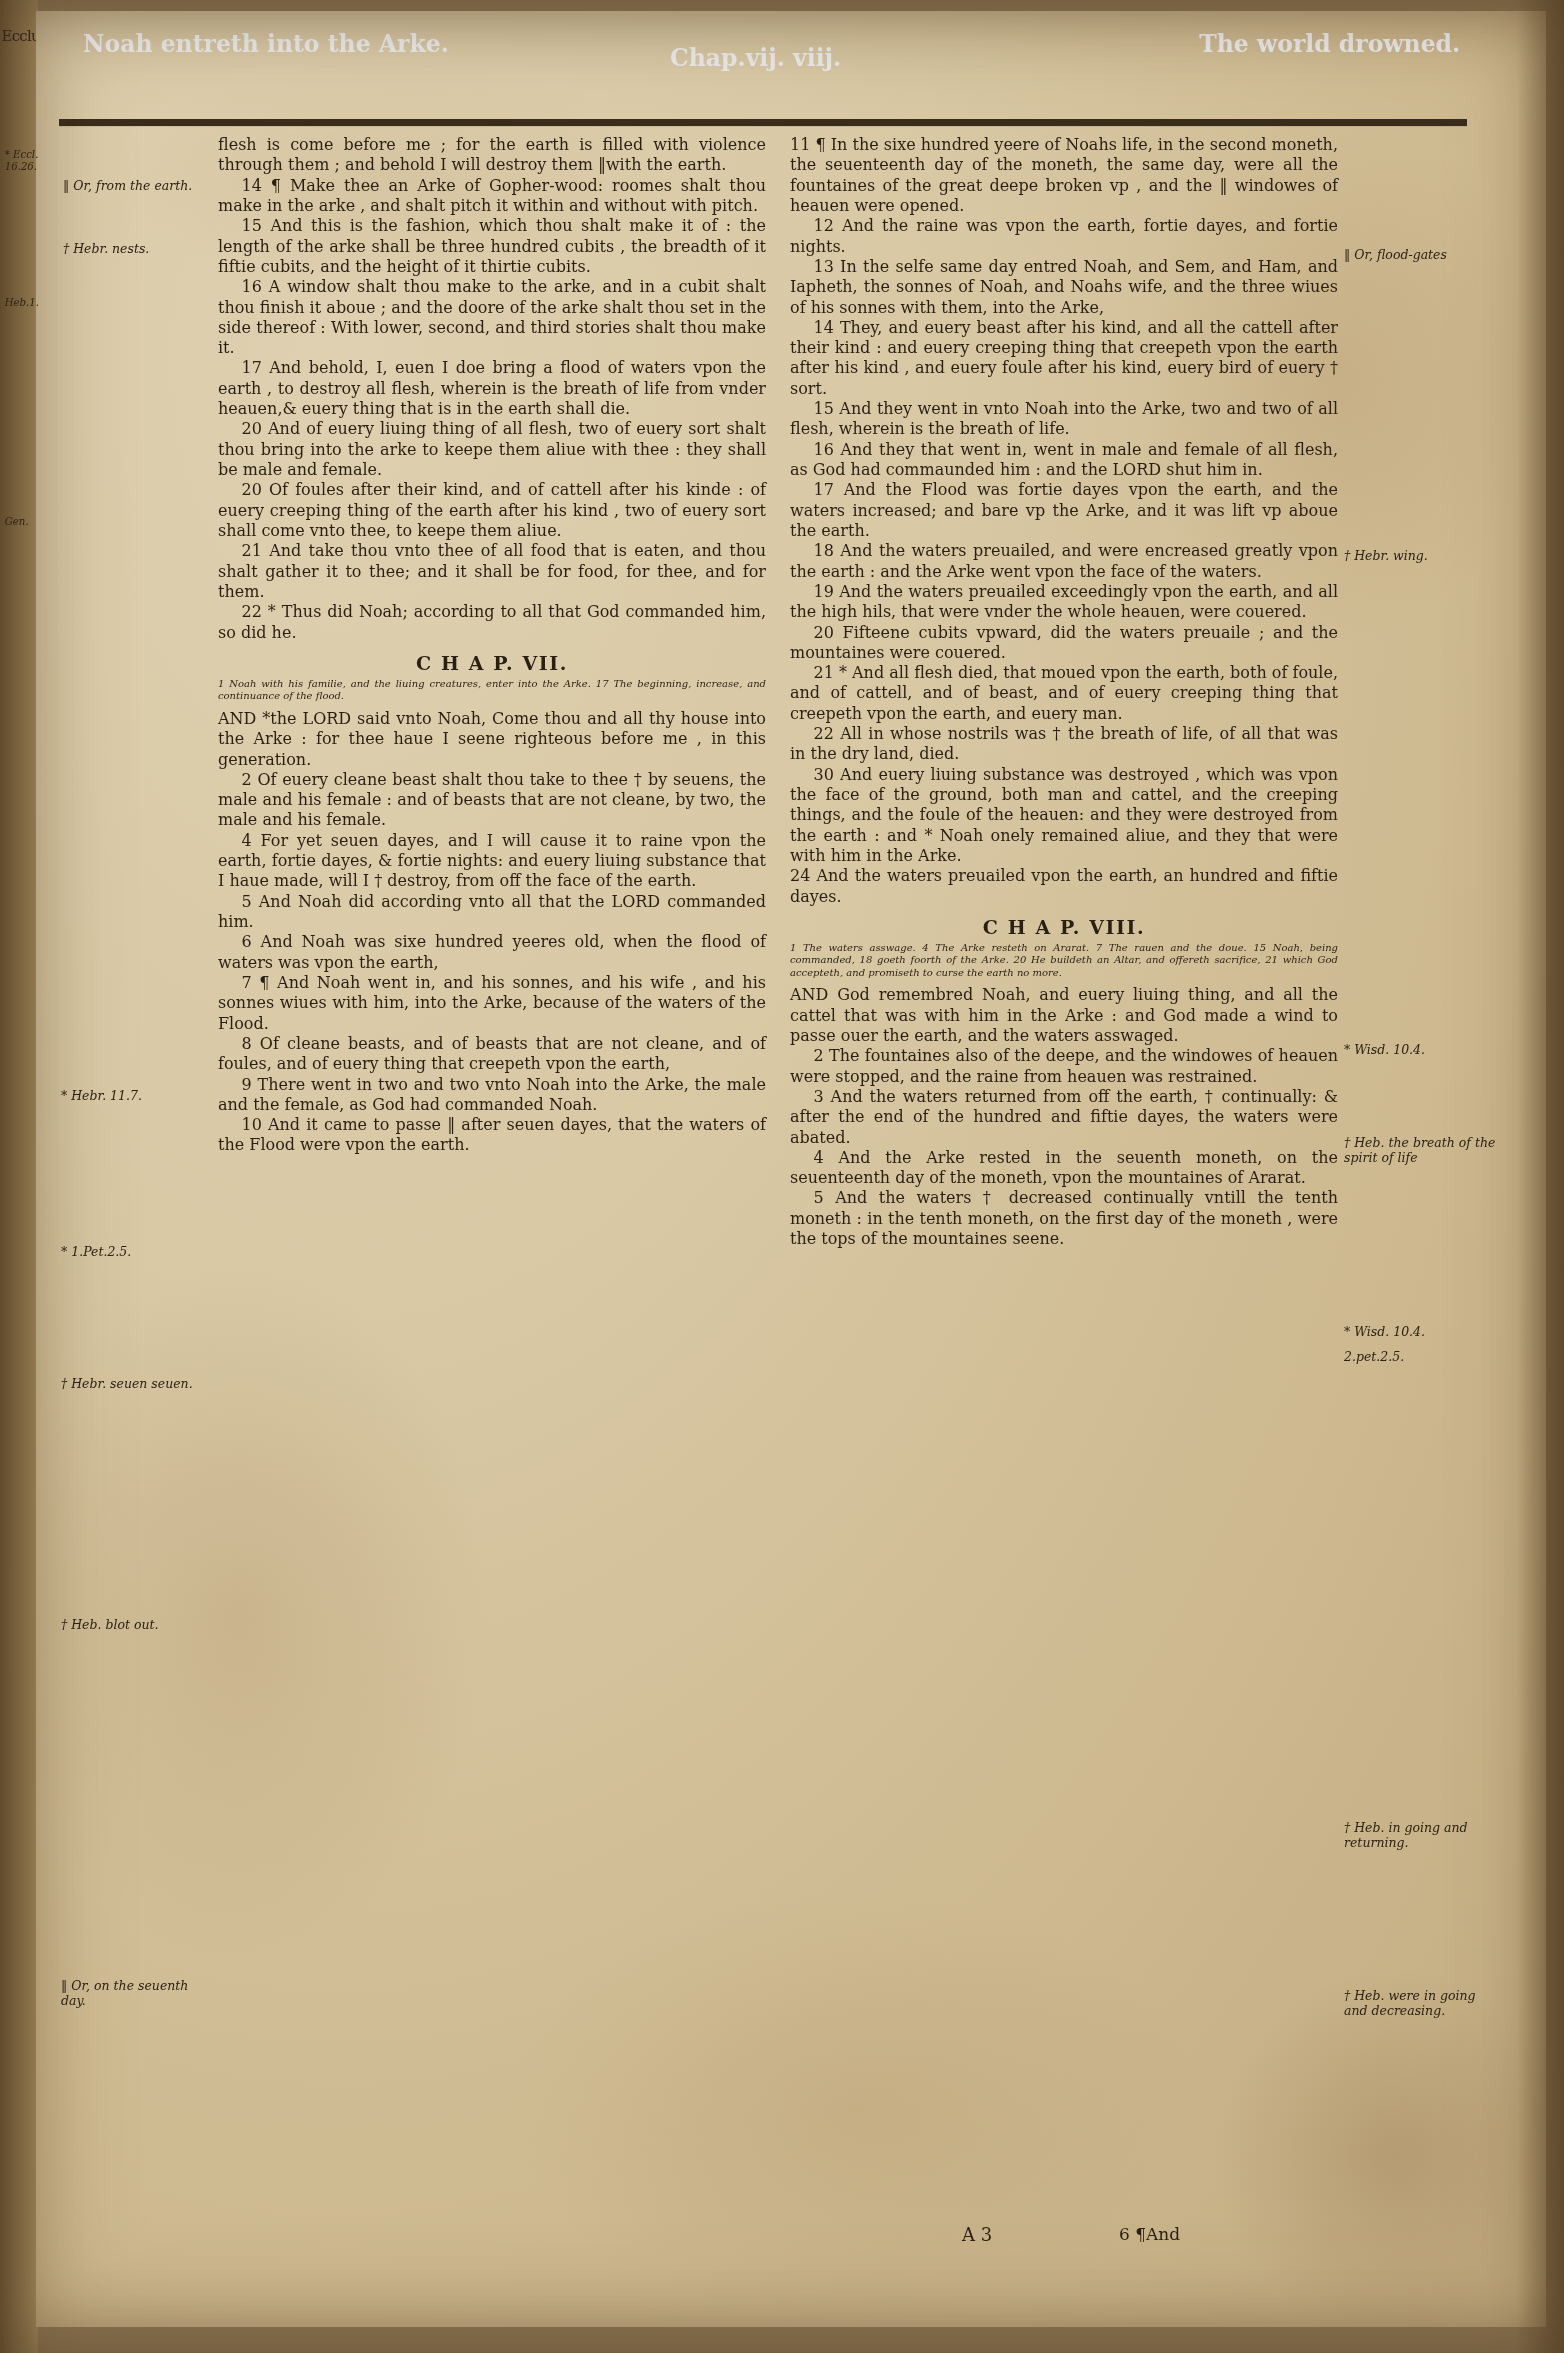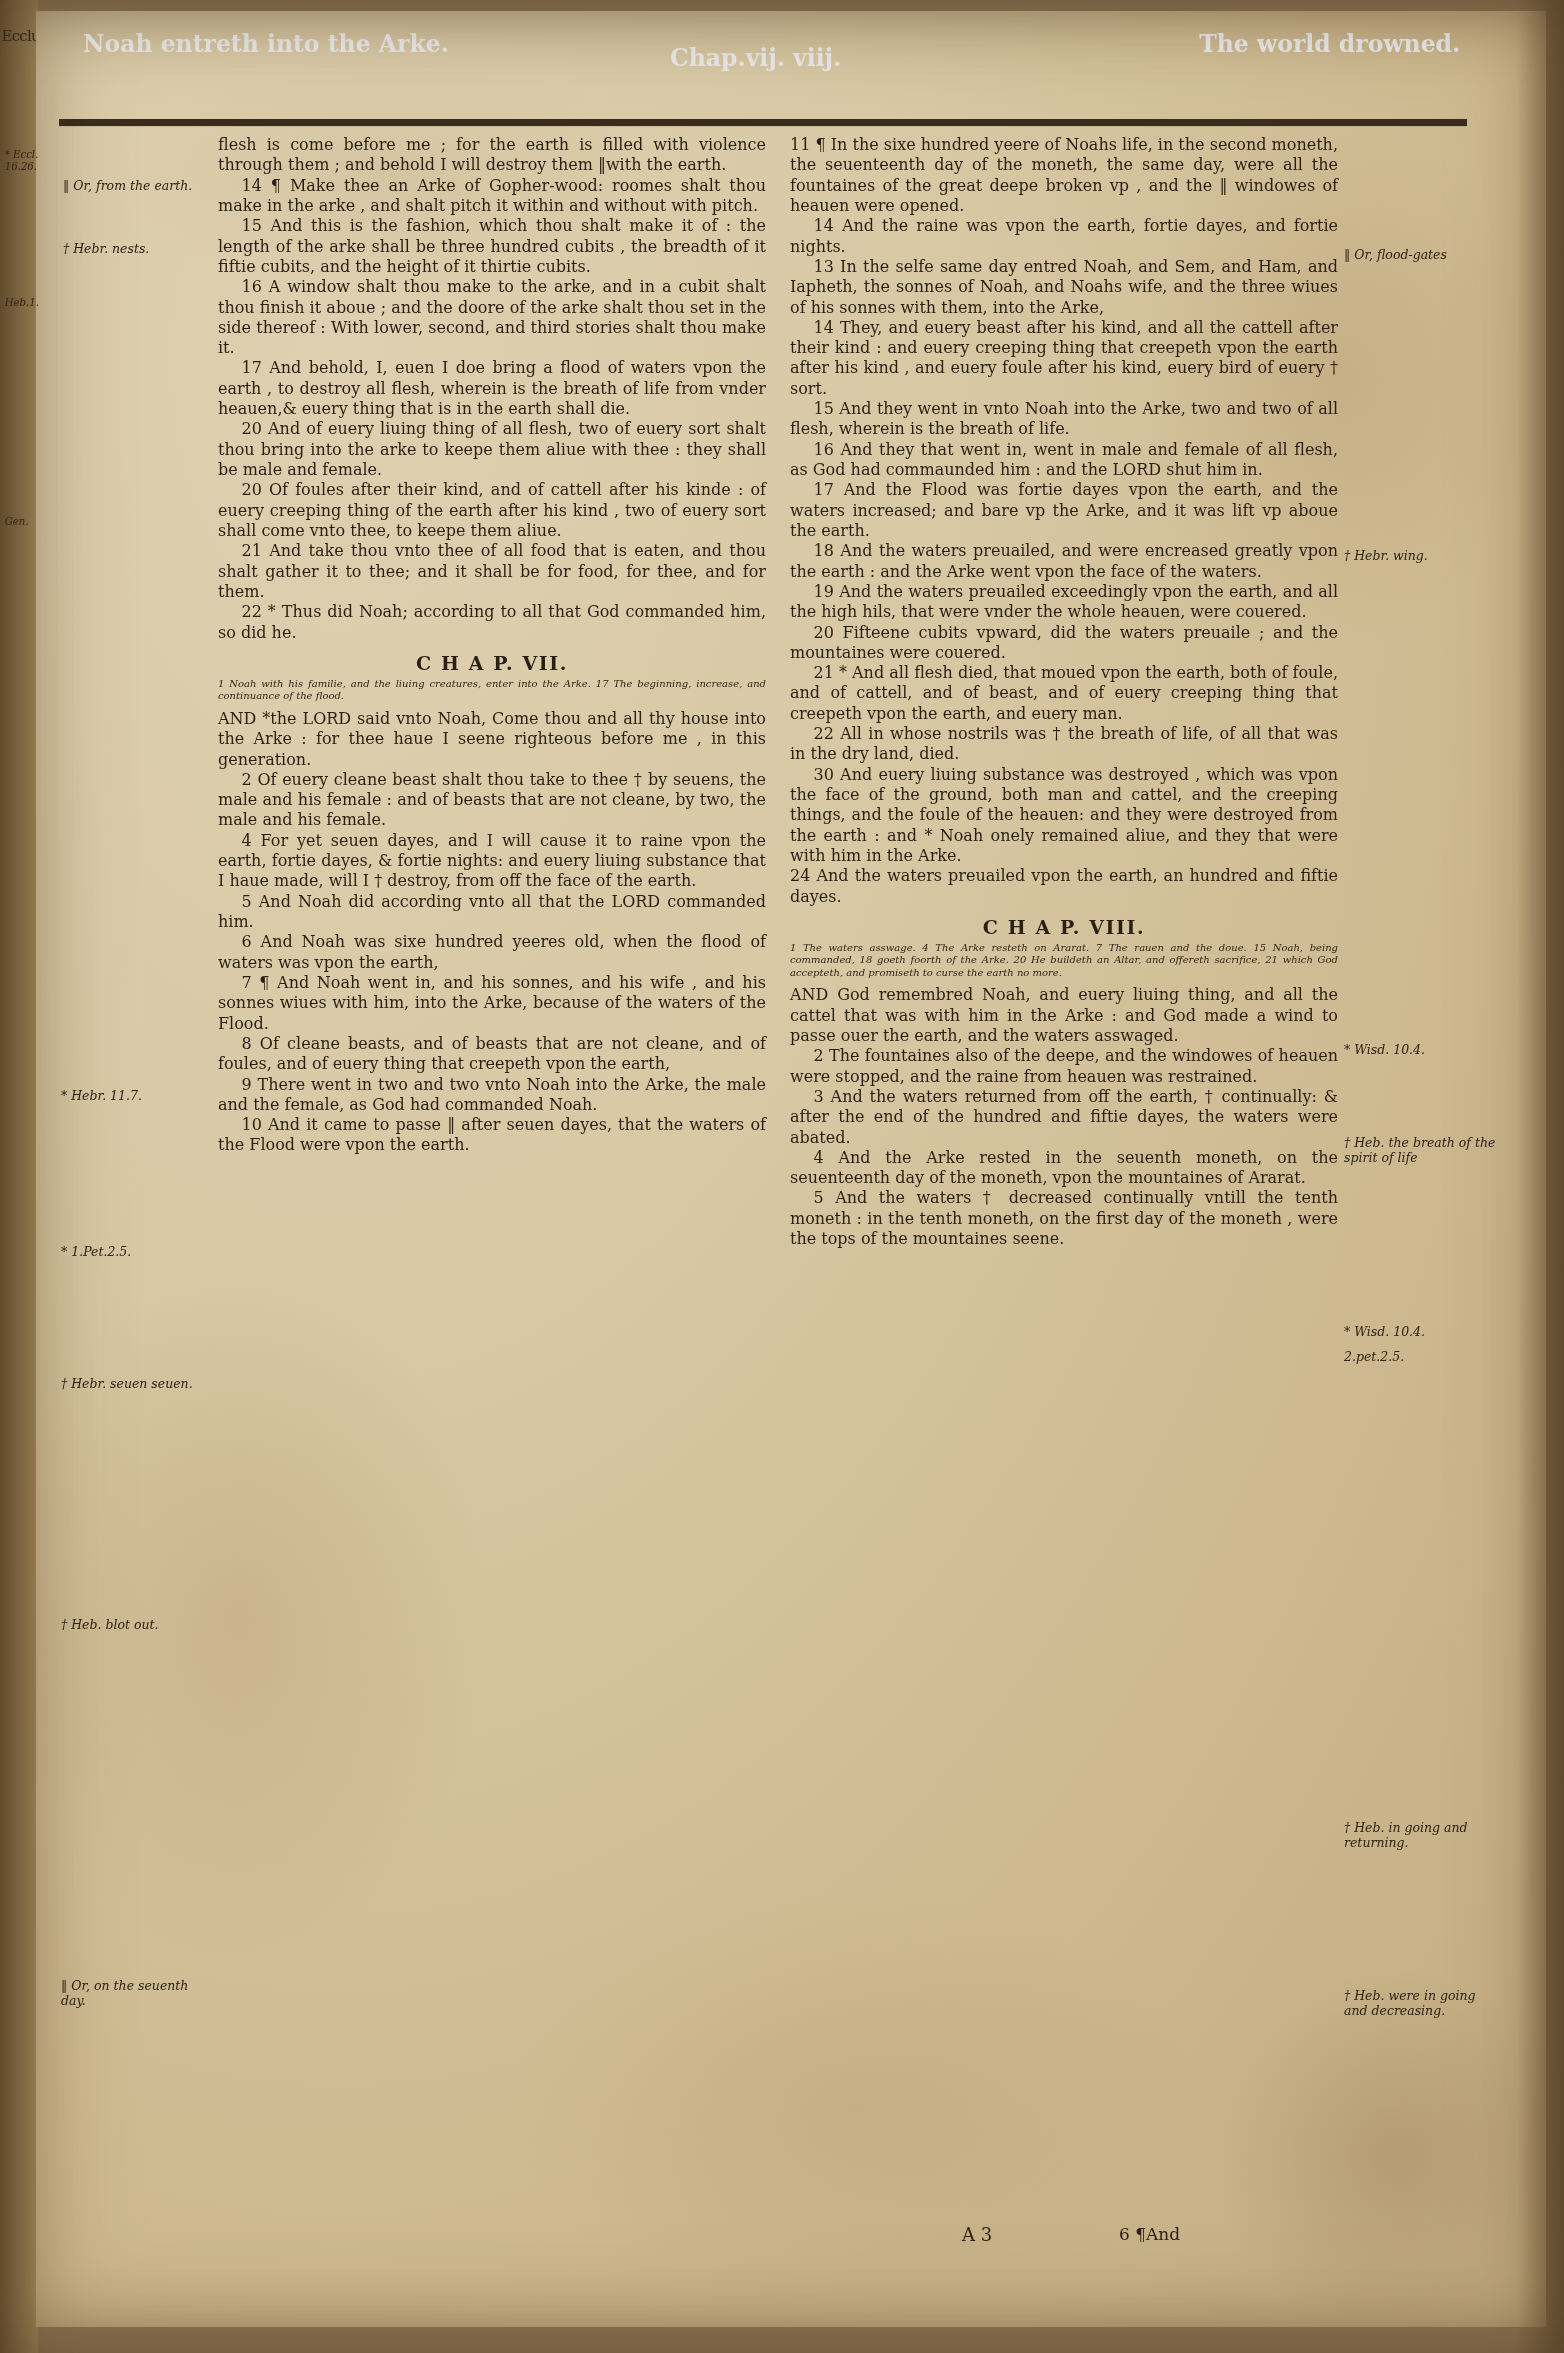--- a/index.html
+++ b/index.html
@@ -151,21 +151,21 @@
   <p>5 And Noah did according vnto all that the LORD commanded him.</p>
   <p>6 And Noah was sixe hundred yeeres old, when the flood of waters was vpon the earth,</p>
   <p>7 ¶ And Noah went in, and his sonnes, and his wife , and his sonnes wiues with him, into the Arke, because of the waters of the Flood.</p>
   <p>8 Of cleane beasts, and of beasts that are not cleane, and of foules, and of euery thing that creepeth vpon the earth,</p>
   <p>9 There went in two and two vnto Noah into the Arke, the male and the female, as God had commanded Noah.</p>
   <p>10 And it came to passe ‖ after seuen dayes, that the waters of the Flood were vpon the earth.</p>
 </div>
 
 <div class="col" id="colR">
   <p class="noind">11 ¶ In the sixe hundred yeere of Noahs life, in the second moneth, the seuenteenth day of the moneth, the same day, were all the fountaines of the great deepe broken vp , and the ‖ windowes of heauen were opened.</p>
-  <p>14 And the raine was vpon the earth, fortie dayes, and fortie nights.</p>
+  <p>12 And the raine was vpon the earth, fortie dayes, and fortie nights.</p>
   <p>13 In the selfe same day entred Noah, and Sem, and Ham, and Iapheth, the sonnes of Noah, and Noahs wife, and the three wiues of his sonnes with them, into the Arke,</p>
   <p>14 They, and euery beast after his kind, and all the cattell after their kind : and euery creeping thing that creepeth vpon the earth after his kind , and euery foule after his kind, euery bird of euery † sort.</p>
   <p>15 And they went in vnto Noah into the Arke, two and two of all flesh, wherein is the breath of life.</p>
   <p>16 And they that went in, went in male and female of all flesh, as God had commaunded him : and the LORD shut him in.</p>
   <p>17 And the Flood was fortie dayes vpon the earth, and the waters increased; and bare vp the Arke, and it was lift vp aboue the earth.</p>
   <p>18 And the waters preuailed, and were encreased greatly vpon the earth : and the Arke went vpon the face of the waters.</p>
   <p>19 And the waters preuailed exceedingly vpon the earth, and all the high hils, that were vnder the whole heauen, were couered.</p>
   <p>20 Fifteene cubits vpward, did the waters preuaile ; and the mountaines were couered.</p>
   <p>21 * And all flesh died, that moued vpon the earth, both of foule, and of cattell, and of beast, and of euery creeping thing that creepeth vpon the earth, and euery man.</p>
   <p>22 All in whose nostrils was † the breath of life, of all that was in the dry land, died.</p>

